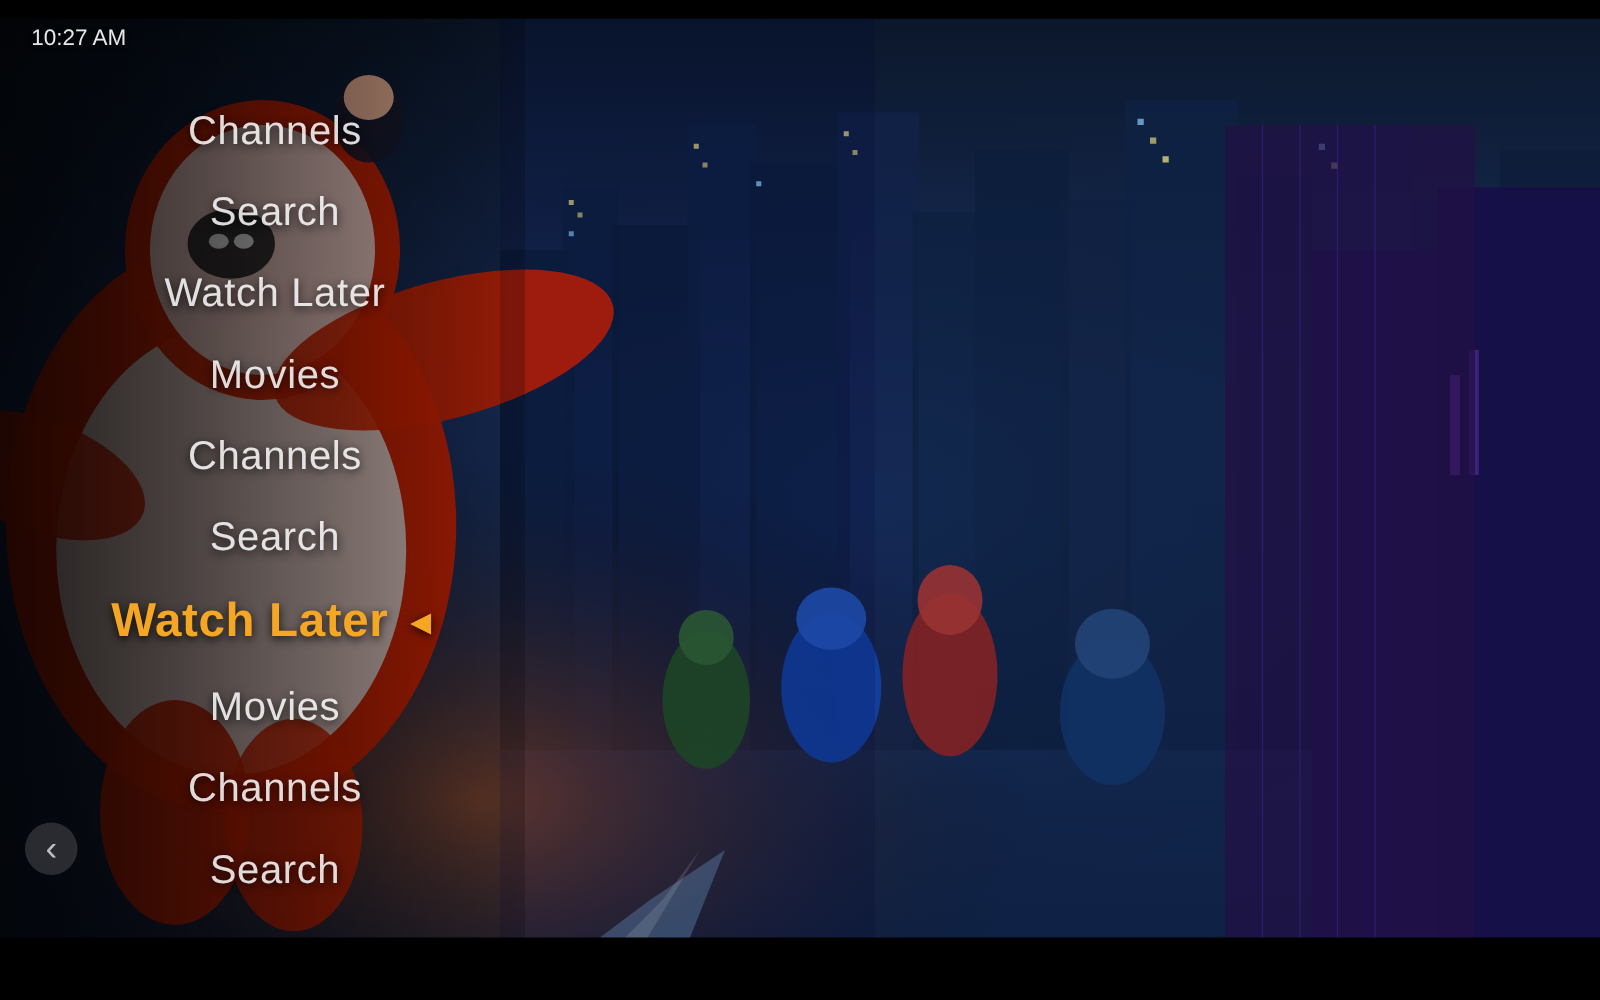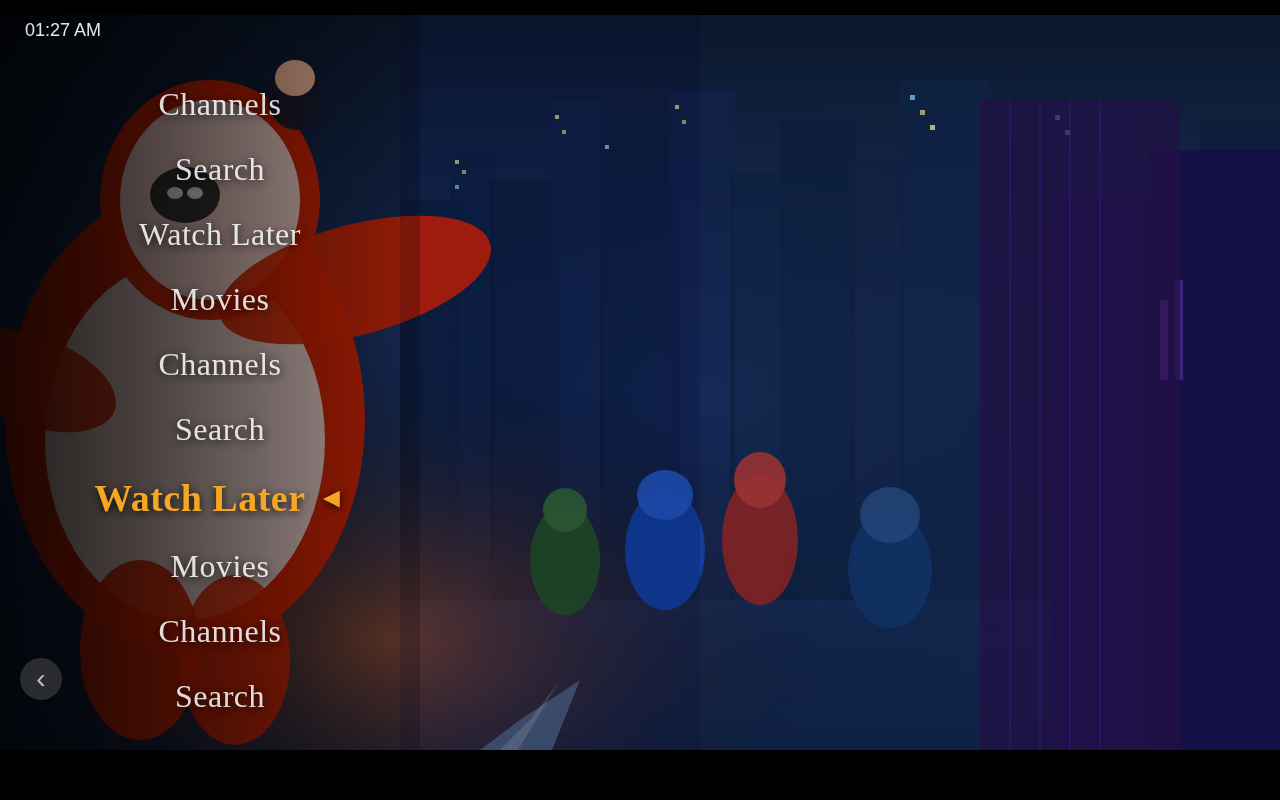--- a/index.html
+++ b/index.html
@@ -41,21 +41,20 @@
       top: 0;
       left: 0;
       width: 420px;
       height: 800px;
       z-index: 10;
       background: linear-gradient(to right, rgba(0,0,0,0.55) 0%, rgba(0,0,0,0.2) 100%);
       display: flex;
       flex-direction: column;
       justify-content: center;
       padding-left: 20px;
-      font-family: Liberation Serif, serif;
     }
 
     .menu-item {
       font-size: 32px;
       font-weight: 500;
       color: rgba(255, 255, 255, 0.85);
       padding: 14px 0;
       text-align: center;
       cursor: pointer;
       letter-spacing: 0.5px;
@@ -253,21 +252,21 @@
   <polygon points="490,760 530,720 560,680 500,780" fill="#ffffff" opacity="0.15"></polygon>
 
   <rect x="0" y="0" width="420" height="800" fill="url(#leftDark)"></rect>
 
   <rect x="400" y="0" width="300" height="800" fill="#000033" opacity="0.15"></rect>
 </svg>
 
 <div id="bg-overlay"></div>
 
 <div id="time-display">
-  <span>01:27 AM</span>
+  <span>10:27 AM</span>
 </div>
 
 <div id="menu-overlay">
   <div class="menu-item">
     <span>Channels</span>
   </div>
   <div class="menu-item">
     <span>Search</span>
   </div>
   <div class="menu-item">

